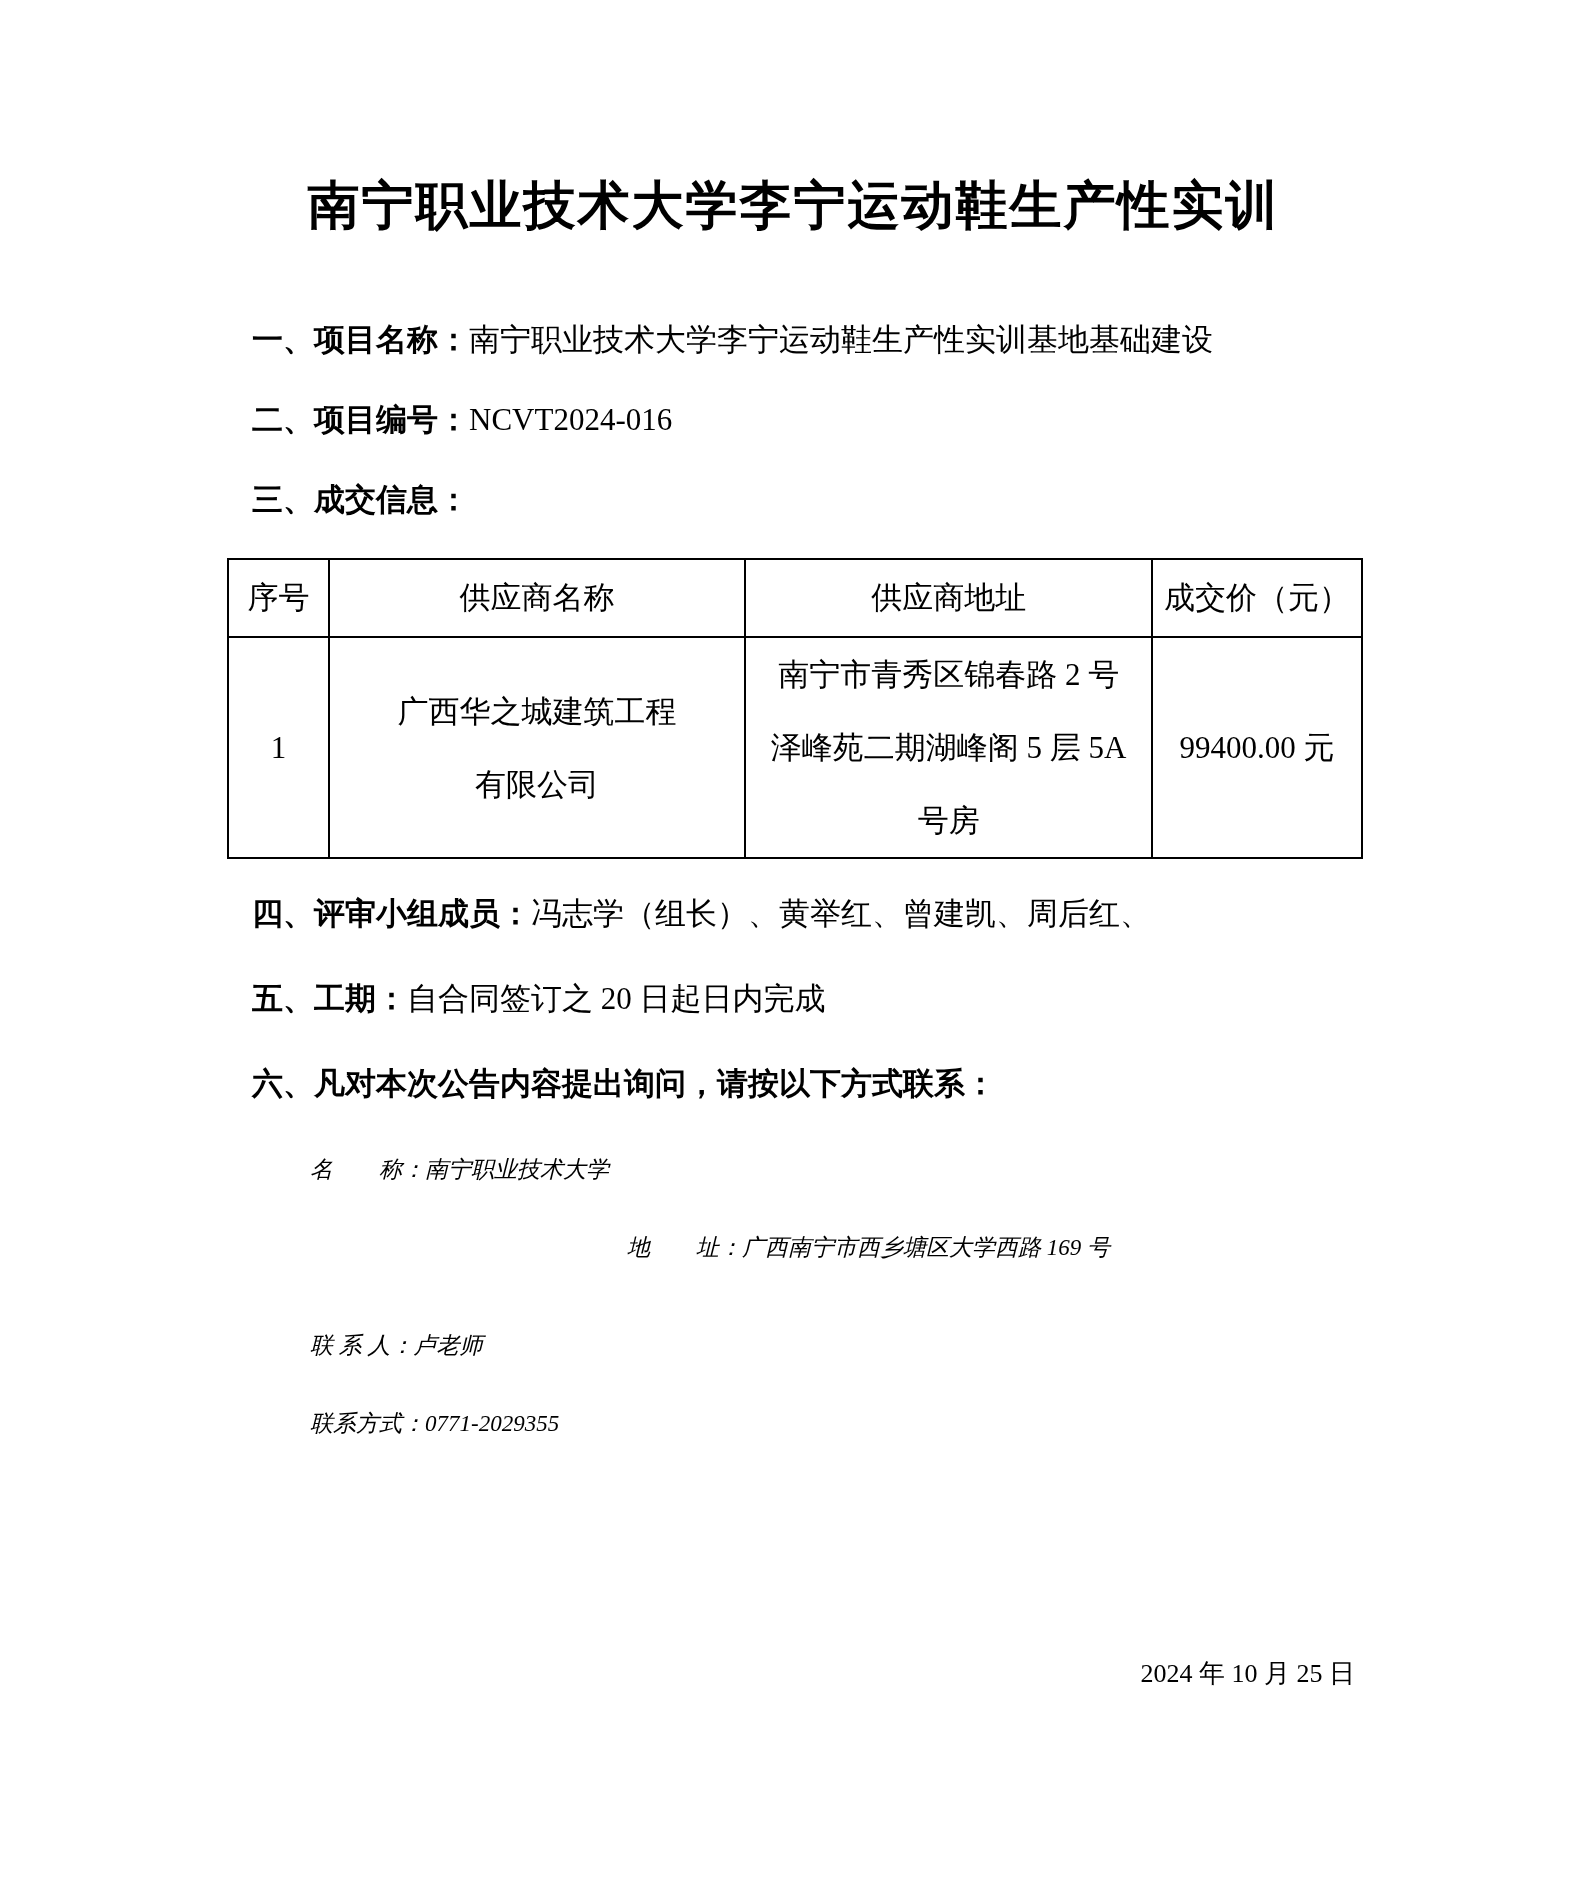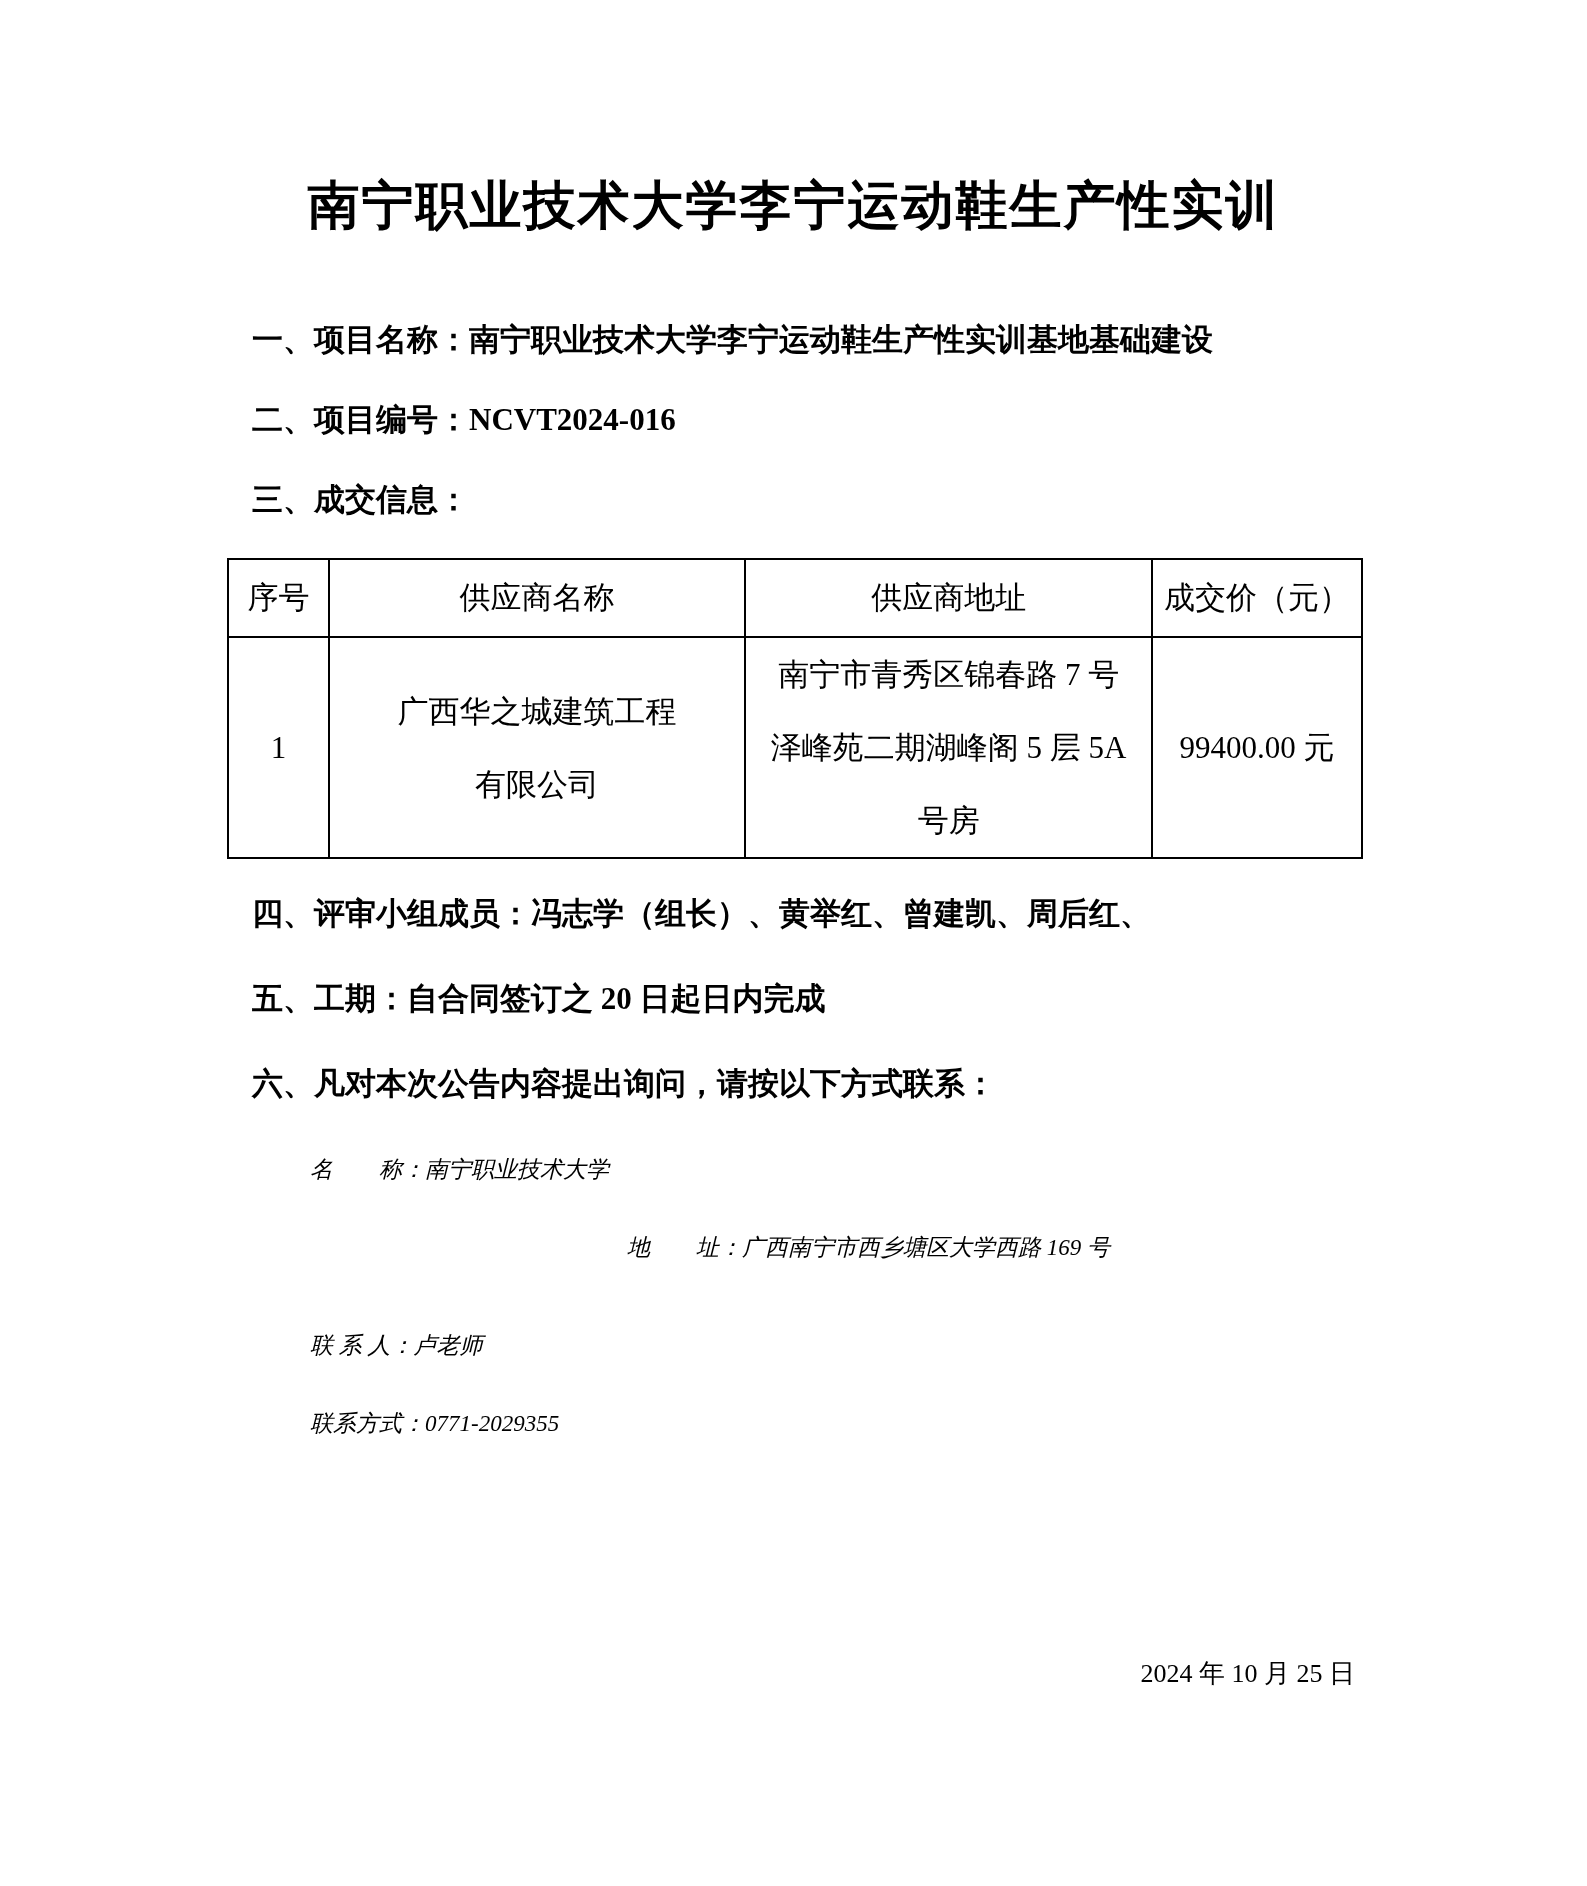--- a/index.html
+++ b/index.html
@@ -34,21 +34,21 @@
     line-height:44px;
     margin-bottom:36px;
     white-space:nowrap;
   }
   .lbl {
     font-family:Liberation Sans, sans-serif;
     font-weight:bold;
   }
   .val {
     font-family:"Liberation Serif", "DejaVu Serif", serif;
-    font-weight:bold;
+    font-weight:normal;
   }
   
   .award-table {
     margin-left:227px;
     margin-top:2px;
     width:1136px;
     border-collapse:collapse;
     table-layout:fixed;
     font-size:31px;
     font-family:"Liberation Serif", "DejaVu Serif", serif;
@@ -140,21 +140,21 @@
     <tbody>
       <tr class="body-row">
         <td>
           <div class="cell-line">1</div>
         </td>
         <td>
           <div class="cell-line">广西华之城建筑工程</div>
           <div class="cell-line">有限公司</div>
         </td>
         <td>
-          <div class="cell-line">南宁市青秀区锦春路 7 号</div>
+          <div class="cell-line">南宁市青秀区锦春路 2 号</div>
           <div class="cell-line">泽峰苑二期湖峰阁 5 层 5A</div>
           <div class="cell-line">号房</div>
         </td>
         <td>
           <div class="cell-line">99400.00 元</div>
         </td>
       </tr>
     </tbody>
   </table>
 

